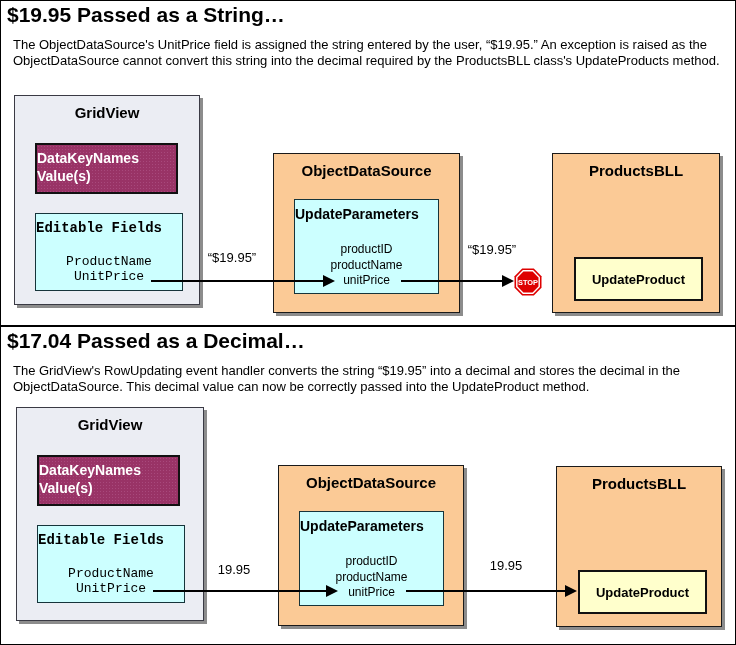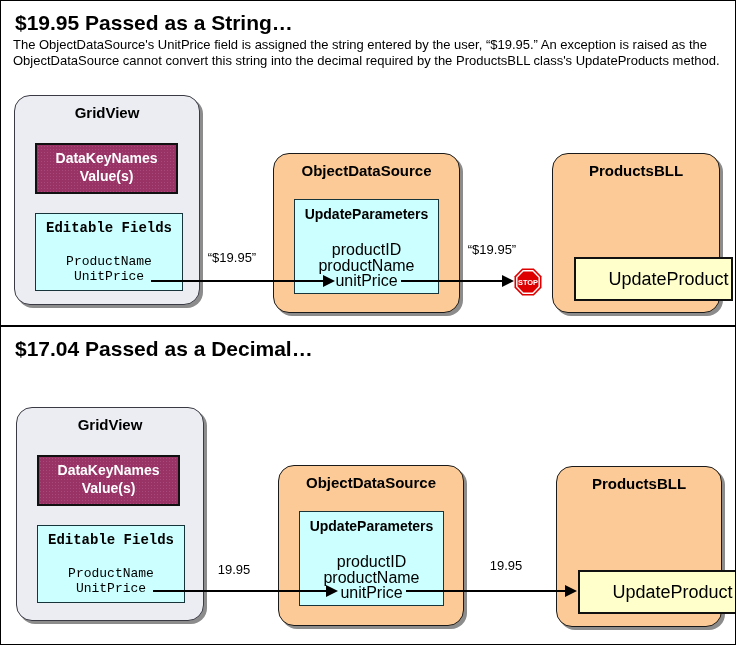--- a/index.html
+++ b/index.html
@@ -1,38 +1,38 @@
 <!DOCTYPE html>
 <html><head>
 <meta charset="utf-8">
 <style>
   html,body{margin:0;padding:0;background:#fff;}
   body{width:736px;height:645px;position:relative;font-family:"Liberation Sans",sans-serif;color:#000;}
   .panel{position:absolute;left:0;width:734px;border:1px solid #000;background:#fff;overflow:hidden;}
   .panel.p0{top:0;height:324px;}
   .panel.p1{top:326px;height:317px;}
-  .panel-title{position:absolute;left:6px;top:2px;font-size:21px;font-weight:bold;margin:8px;letter-spacing:0;}
+  .panel-title{position:absolute;left:6px;top:2px;font-size:21px;font-weight:bold;margin:0;letter-spacing:0;}
   .panel-desc{position:absolute;left:12px;top:36px;width:724px;font-size:13px;line-height:16px;margin:0;}
-  .box{position:absolute;box-shadow:3px 3px 0 #8c8c8c;border-radius:16px;}
+  .box{position:absolute;box-shadow:3px 3px 0 #8c8c8c;}
   .gridview{background-color:#ebedf3;background-image:radial-gradient(#dce8f7 18%,rgba(0,0,0,0) 20%);background-size:4px 4px;border:1px solid #3a3a44;}
   .orange{background-color:#fbca96;background-image:radial-gradient(#f0b87e 20%,rgba(0,0,0,0) 22%);background-size:4px 4px;border:1px solid #1a1a1a;}
   .p0 .gridview{left:13px;top:94px;width:184px;height:208px;}
   .p0 .ods{left:272px;top:152px;width:185px;height:158px;}
   .p0 .bll{left:551px;top:152px;width:166px;height:158px;}
   .p1 .gridview{left:15px;top:80px;width:186px;height:212px;}
   .p1 .ods{left:277px;top:138px;width:184px;height:159px;}
   .p1 .bll{left:555px;top:139px;width:164px;height:159px;}
   .box-title{text-align:center;font-size:15px;font-weight:bold;margin-top:8px;}
-  .dkn{position:absolute;left:20px;top:47px;width:139px;height:43px;background-color:#993366;background-image:radial-gradient(#a8497c 20%,rgba(0,0,0,0) 22%);background-size:3px 3px;border:2px solid #111;color:#fff;font-size:14px;font-weight:bold;text-align:center;padding-top:4px;line-height:18px;}
+  .dkn{position:absolute;left:20px;top:47px;width:139px;height:43px;background-color:#993366;background-image:radial-gradient(#a8497c 20%,rgba(0,0,0,0) 22%);background-size:3px 3px;border:2px solid #111;color:#fff;font-size:14px;font-weight:bold;padding-top:4px;line-height:18px;}
   .ef{position:absolute;left:20px;top:117px;width:146px;height:76px;background:#ccffff;border:1px solid #16343a;font-family:Liberation Mono, monospace;}
-  .inner-title{text-align:center;font-size:14px;font-weight:bold;margin-top:6px;}
+  .inner-title{font-size:14px;font-weight:bold;margin-top:6px;}
   .fields{position:absolute;left:0;top:40px;width:100%;text-align:center;font-size:13px;line-height:15px;}
   .up{position:absolute;left:20px;top:45px;width:143px;height:93px;background:#ccffff;border:1px solid #16343a;}
-  .params{position:absolute;left:0;top:42px;width:100%;text-align:center;font-size:16px;line-height:15.5px;}
-  .upd{position:absolute;left:21px;top:103px;width:125px;height:40px;background:#ffffcc;border:2px solid #111;display:flex;align-items:center;justify-content:center;font-size:18px;font-weight:normal;padding-left:30px;}
+  .params{position:absolute;left:0;top:42px;width:100%;text-align:center;font-size:12px;line-height:15.5px;}
+  .upd{position:absolute;left:21px;top:103px;width:125px;height:40px;background:#ffffcc;border:2px solid #111;display:flex;align-items:center;justify-content:center;font-size:13px;font-weight:bold;}
   .arrow{position:absolute;z-index:6;}
   .arrow-line{position:absolute;height:2px;background:#000;top:5px;left:0;}
   .arrow-head{position:absolute;top:0;width:0;height:0;border-left:12px solid #000;border-top:6px solid transparent;border-bottom:6px solid transparent;}
   .flow-label{position:absolute;z-index:6;font-size:13px;text-align:center;}
   .stop{position:absolute;z-index:7;text-align:right;}
 </style>
 </head>
 <body>
 
 <section class="panel p0">
@@ -87,20 +87,21 @@
     <svg width="28" height="28" viewBox="0 0 28 28">
       <polygon points="8.2,0.5 19.8,0.5 27.5,8.2 27.5,19.8 19.8,27.5 8.2,27.5 0.5,19.8 0.5,8.2" fill="#de0000"></polygon>
       <polygon points="9.2,2.8 18.8,2.8 25.2,9.2 25.2,18.8 18.8,25.2 9.2,25.2 2.8,18.8 2.8,9.2" fill="none" stroke="#ffffff" stroke-width="1.4"></polygon>
       <text x="14" y="17.2" text-anchor="middle" font-size="7.4" font-weight="bold" fill="#ffffff" font-family="Liberation Sans, sans-serif">STOP</text>
     </svg>
   </div>
 </section>
 
 <section class="panel p1">
   <h1 class="panel-title">$17.04 Passed as a Decimal…</h1>
+  <p class="panel-desc">The GridView's RowUpdating event handler converts the string “$19.95” into a decimal and stores the decimal in the ObjectDataSource. This decimal value can now be correctly passed into the UpdateProduct method.</p>
 
   <div class="box gridview">
     <div class="box-title">GridView</div>
     <div class="dkn">
       <div>DataKeyNames</div>
       <div>Value(s)</div>
     </div>
     <div class="ef">
       <div class="inner-title">Editable Fields</div>
       <div class="fields">

